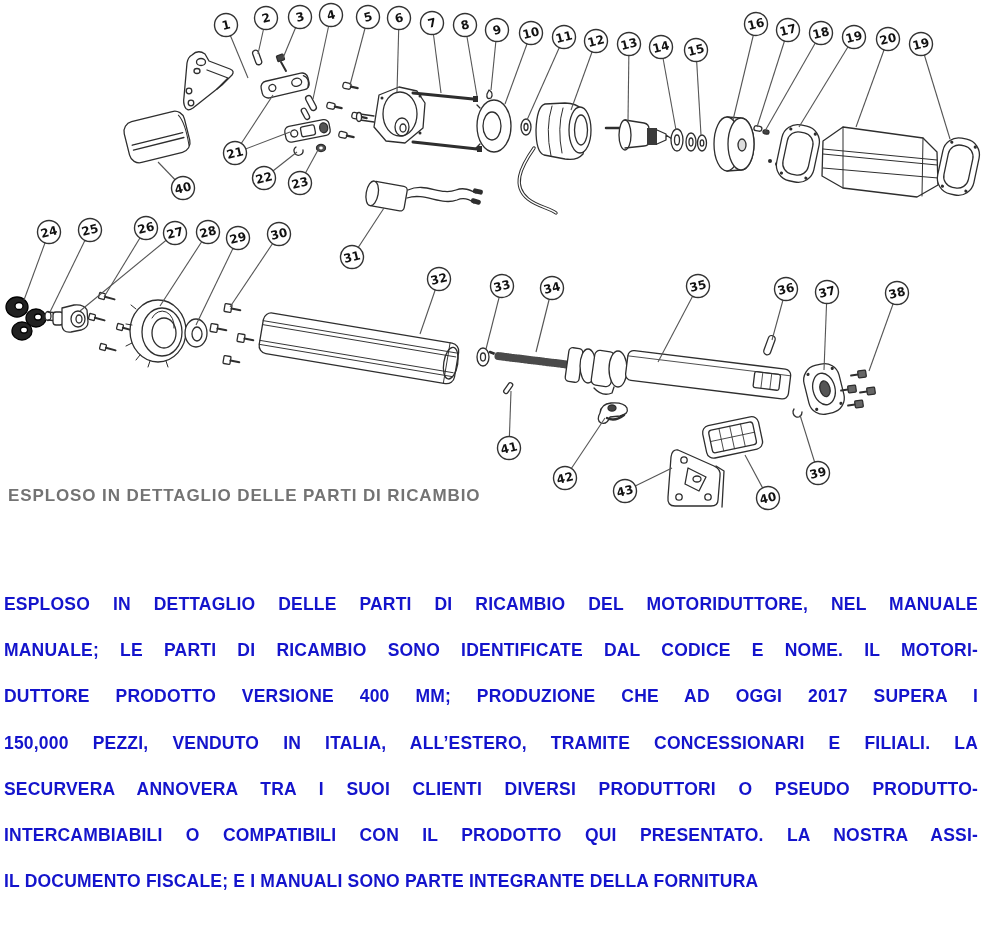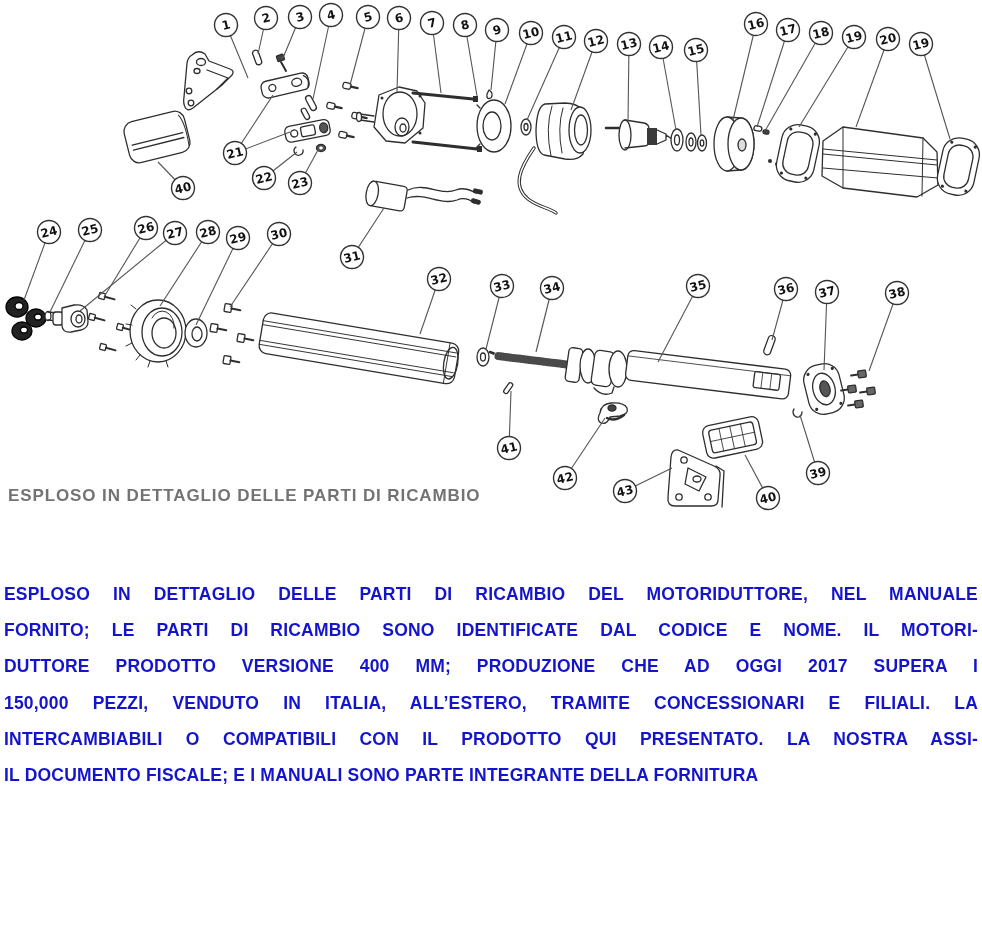--- a/index.html
+++ b/index.html
@@ -4,21 +4,21 @@
 <style>
   html,body{margin:0;padding:0;background:#ffffff;}
   .stage{position:relative;width:982px;height:931px;background:#ffffff;overflow:hidden;
          font-family:"Liberation Sans", sans-serif;}
   #diagram{position:absolute;left:0;top:0;}
   .caption{position:absolute;left:8px;top:486px;font-size:17px;font-weight:bold;
            color:#737373;letter-spacing:0.9px;white-space:nowrap;}
   .desc{position:absolute;left:4px;top:576px;width:974px;color:#1414cc;
         font-weight:bold;font-size:17.5px;}
   .desc .ln{height:36.2px;line-height:36.2px;text-align:justify;text-align-last:justify;
-            letter-spacing:0.2px;}
+            letter-spacing:0.2px;margin-top:10px;}
   .desc .ln.last{text-align-last:left;}
 </style>
 </head>
 <body>
 
 <div class="stage">
 
   <svg id="diagram" width="982" height="520" viewBox="0 0 982 520">
     <g id="parts" stroke="#2e2e2e" stroke-width="1.3" fill="#ffffff" stroke-linecap="round" stroke-linejoin="round">
 
@@ -582,19 +582,20 @@
           <circle cx="768" cy="498" r="11.5" fill="#fff" stroke="#333" stroke-width="1.4"></circle>
           <text x="768" y="498" text-anchor="middle" dominant-baseline="central" font-family="&quot;DejaVu Sans&quot;, sans-serif" font-size="12" font-weight="bold" fill="#111" transform="rotate(-14 768 498)">40</text>
         </g>
       </g>
   </svg>
 
   <div class="caption">ESPLOSO IN DETTAGLIO DELLE PARTI DI RICAMBIO</div>
 
   <div class="desc">
     <div class="ln">ESPLOSO IN DETTAGLIO DELLE PARTI DI RICAMBIO DEL MOTORIDUTTORE, NEL MANUALE</div>
-    <div class="ln">FORNITO; LE PARTI DI RICAMBIO SONO IDENTIFICATE DAL CODICE E NOME. IL MOTORI-</div>
+    <div class="ln">MANUALE; LE PARTI DI RICAMBIO SONO IDENTIFICATE DAL CODICE E NOME. IL MOTORI-</div>
     <div class="ln">DUTTORE PRODOTTO VERSIONE 400 MM; PRODUZIONE CHE AD OGGI 2017 SUPERA I</div>
     <div class="ln">150,000 PEZZI, VENDUTO IN ITALIA, ALL’ESTERO, TRAMITE CONCESSIONARI E FILIALI. LA</div>
+    <div class="ln">SECURVERA ANNOVERA TRA I SUOI CLIENTI DIVERSI PRODUTTORI O PSEUDO PRODUTTO-</div>
     <div class="ln">INTERCAMBIABILI O COMPATIBILI CON IL PRODOTTO QUI PRESENTATO. LA NOSTRA ASSI-</div>
     <div class="ln last">IL DOCUMENTO FISCALE; E I MANUALI SONO PARTE INTEGRANTE DELLA FORNITURA</div>
   </div>
 </div>
 
 </body></html>

